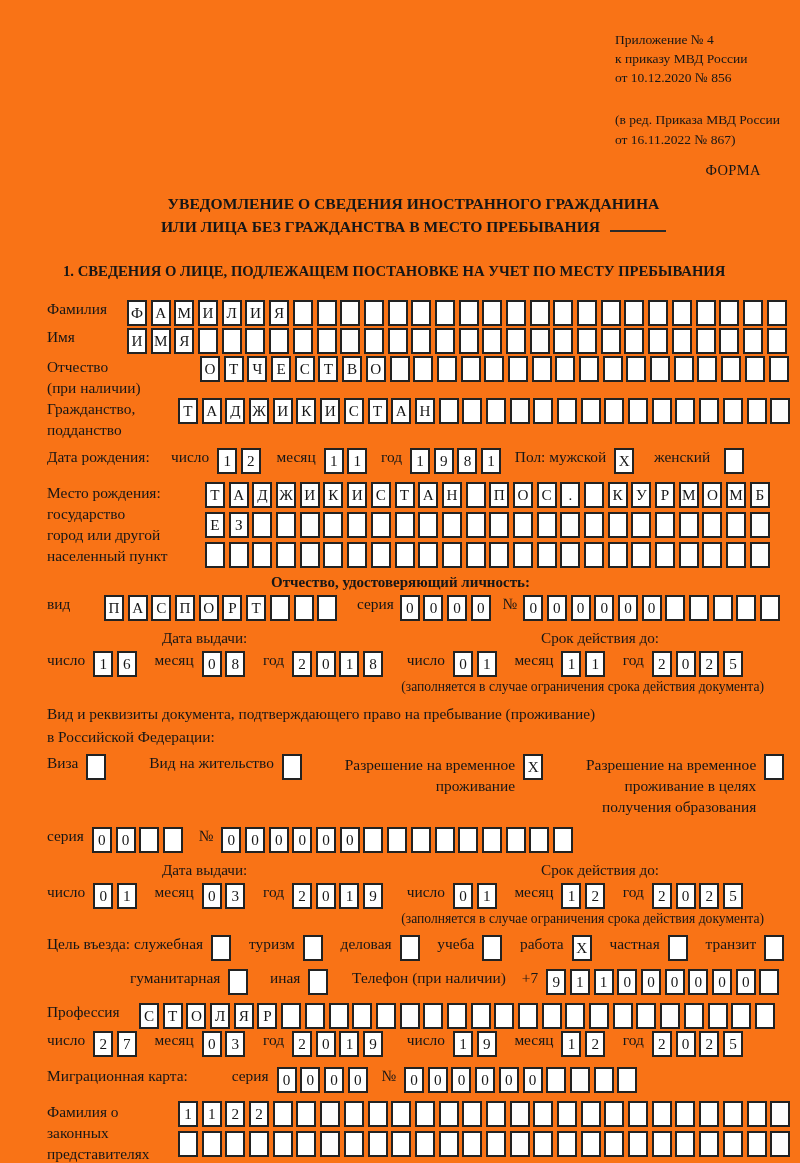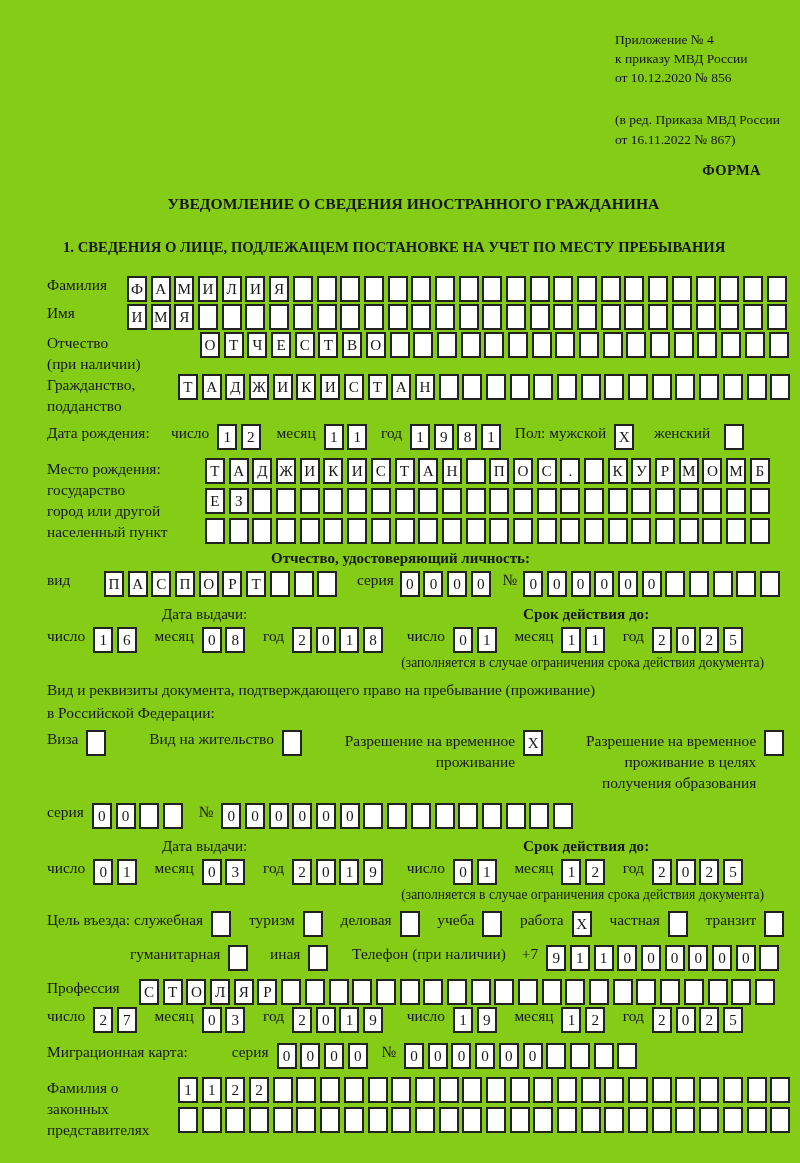--- a/index.html
+++ b/index.html
@@ -1,38 +1,38 @@
 <!DOCTYPE html>
 <html><head>
 <meta charset="utf-8">
 <style>
   html,body{margin:0;padding:0;background:#ffffff;}
   body{width:800px;height:1163px;font-family:"Liberation Serif","DejaVu Serif",serif;color:#161616;}
-  .page{position:relative;width:800px;height:1163px;padding:30px 6px 0 47px;box-sizing:border-box;overflow:hidden;background:#84cc16;}
+  .page{position:relative;width:800px;height:1163px;padding:30px 6px 0 47px;box-sizing:border-box;overflow:hidden;background:#f97316;}
 
   .appendix{margin-left:568px;font-size:13.5px;line-height:1.42;}
   .amend{margin-top:23px;}
-  .forma{margin-top:13px;padding-right:33px;text-align:right;font-weight:bold;font-size:14.5px;letter-spacing:.4px;}
+  .forma{margin-top:13px;padding-right:33px;text-align:right;font-weight:normal;font-size:14.5px;letter-spacing:.4px;}
   .title{margin-top:13px;margin-right:14px;text-align:center;font-weight:bold;font-size:15.6px;line-height:1.5;}
   .blank{display:inline-block;width:56px;border-bottom:2.4px solid #2a2a2a;margin-left:10px;}
   .section-heading{margin-top:24px;padding-left:16px;font-weight:bold;font-size:14.7px;white-space:nowrap;}
 
   .row{display:flex;align-items:flex-start;}
   .rowt{display:flex;align-items:flex-start;}
   .lbl{font-size:15.4px;white-space:nowrap;flex-shrink:0;}
   .lbl2{font-size:15.4px;line-height:21px;flex-shrink:0;}
   .clbl{font-size:15.4px;line-height:21px;text-align:right;flex-shrink:0;}
   .boxes{display:flex;flex-shrink:0;}
   .box{flex:0 0 auto;box-sizing:border-box;width:20px;height:26px;border:2px solid #222;margin-right:3.7px;display:flex;align-items:center;justify-content:center;font-size:15.2px;background:#fff;}
 
   .sub{font-size:15.4px;white-space:nowrap;margin:0 8px 0 14px;}
   .sub.first{margin-left:0;}
   .dh{position:relative;height:20px;font-size:15.2px;}
   .dh .l{position:absolute;left:115px;}
-  .dh .r{position:absolute;left:476px;font-weight:bold;}
+  .dh .r{position:absolute;left:494px;}
   .note{font-size:13.6px;text-align:right;padding-right:30px;}
   .txt{font-size:15.4px;}
   .bold-center{text-align:center;font-weight:bold;font-size:15px;margin-right:40px;}
 
   .ml6{margin-left:6px}.ml8{margin-left:8px}.ml10{margin-left:10px}.ml12{margin-left:12px}
   .ml14{margin-left:14px}.ml16{margin-left:16px}.ml18{margin-left:18px}.ml20{margin-left:20px}.ml44{margin-left:44px}.ml83{margin-left:83px}
   .mt2{margin-top:2px}.mt4{margin-top:4px}.mt5{margin-top:5px}.mt8{margin-top:8px}
   .mt10{margin-top:10px}.mt12{margin-top:12px}.mt20{margin-top:20px}
 
   .spread{display:flex;justify-content:space-between;align-items:flex-start;padding-right:6px;}
@@ -50,20 +50,23 @@
     <div>к приказу МВД России</div>
     <div>от 10.12.2020 № 856</div>
     <div class="amend">(в ред. Приказа МВД России</div>
     <div>от 16.11.2022 № 867)</div>
   </div>
 
   <div class="forma">ФОРМА</div>
 
   <div class="title">
     <div>УВЕДОМЛЕНИЕ О СВЕДЕНИЯ ИНОСТРАННОГО ГРАЖДАНИНА</div>
+    <div>
+      <span>ИЛИ ЛИЦА БЕЗ ГРАЖДАНСТВА В МЕСТО ПРЕБЫВАНИЯ</span><span class="blank"></span>
+    </div>
   </div>
 
   <div class="section-heading">1. СВЕДЕНИЯ О ЛИЦЕ, ПОДЛЕЖАЩЕМ ПОСТАНОВКЕ НА УЧЕТ ПО МЕСТУ ПРЕБЫВАНИЯ</div>
 
   <div class="row mt20">
     <span class="lbl" style="width:80px">Фамилия</span>
     <span class="boxes">
         <span class="box">Ф</span>
         <span class="box">А</span>
         <span class="box">М</span>

